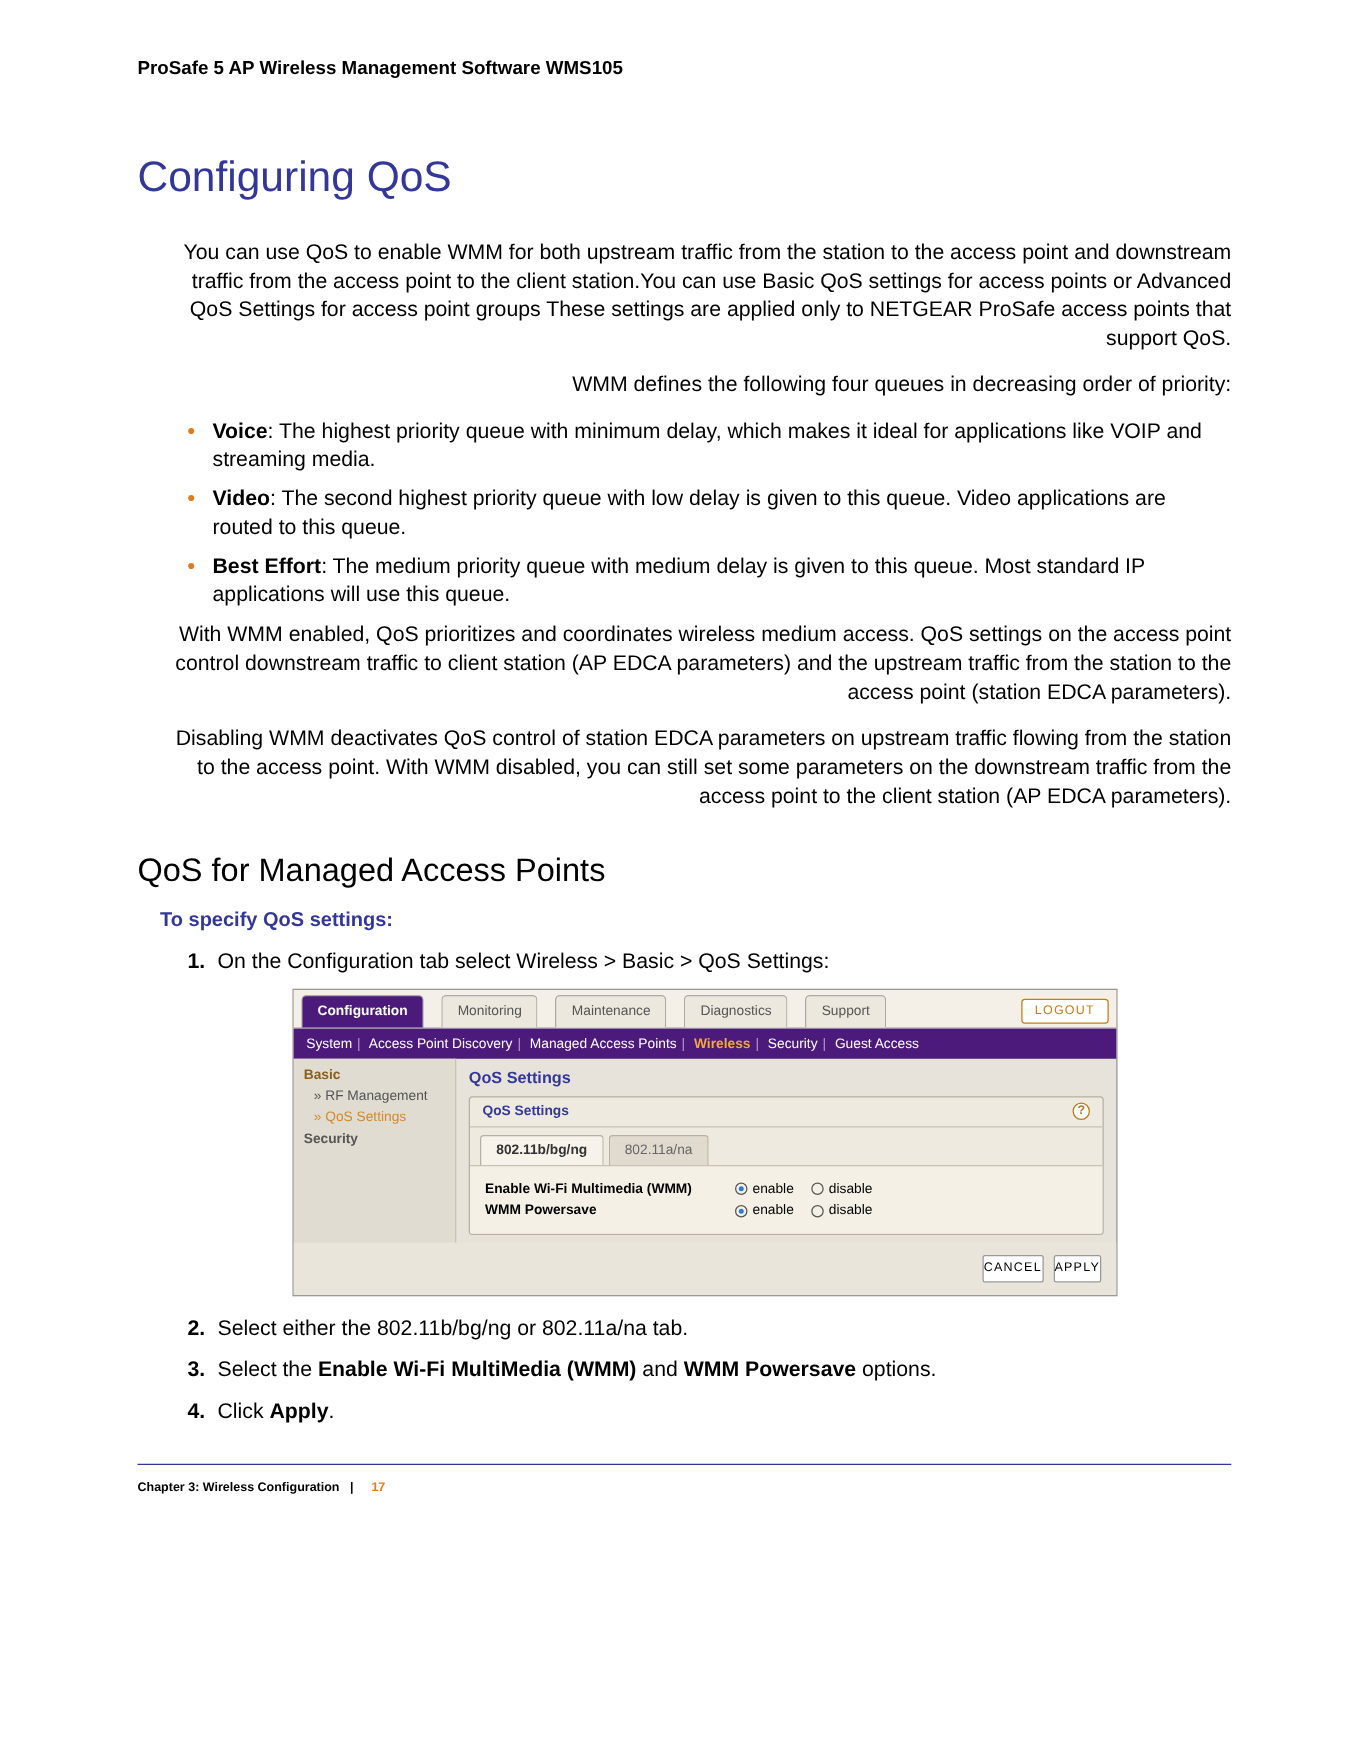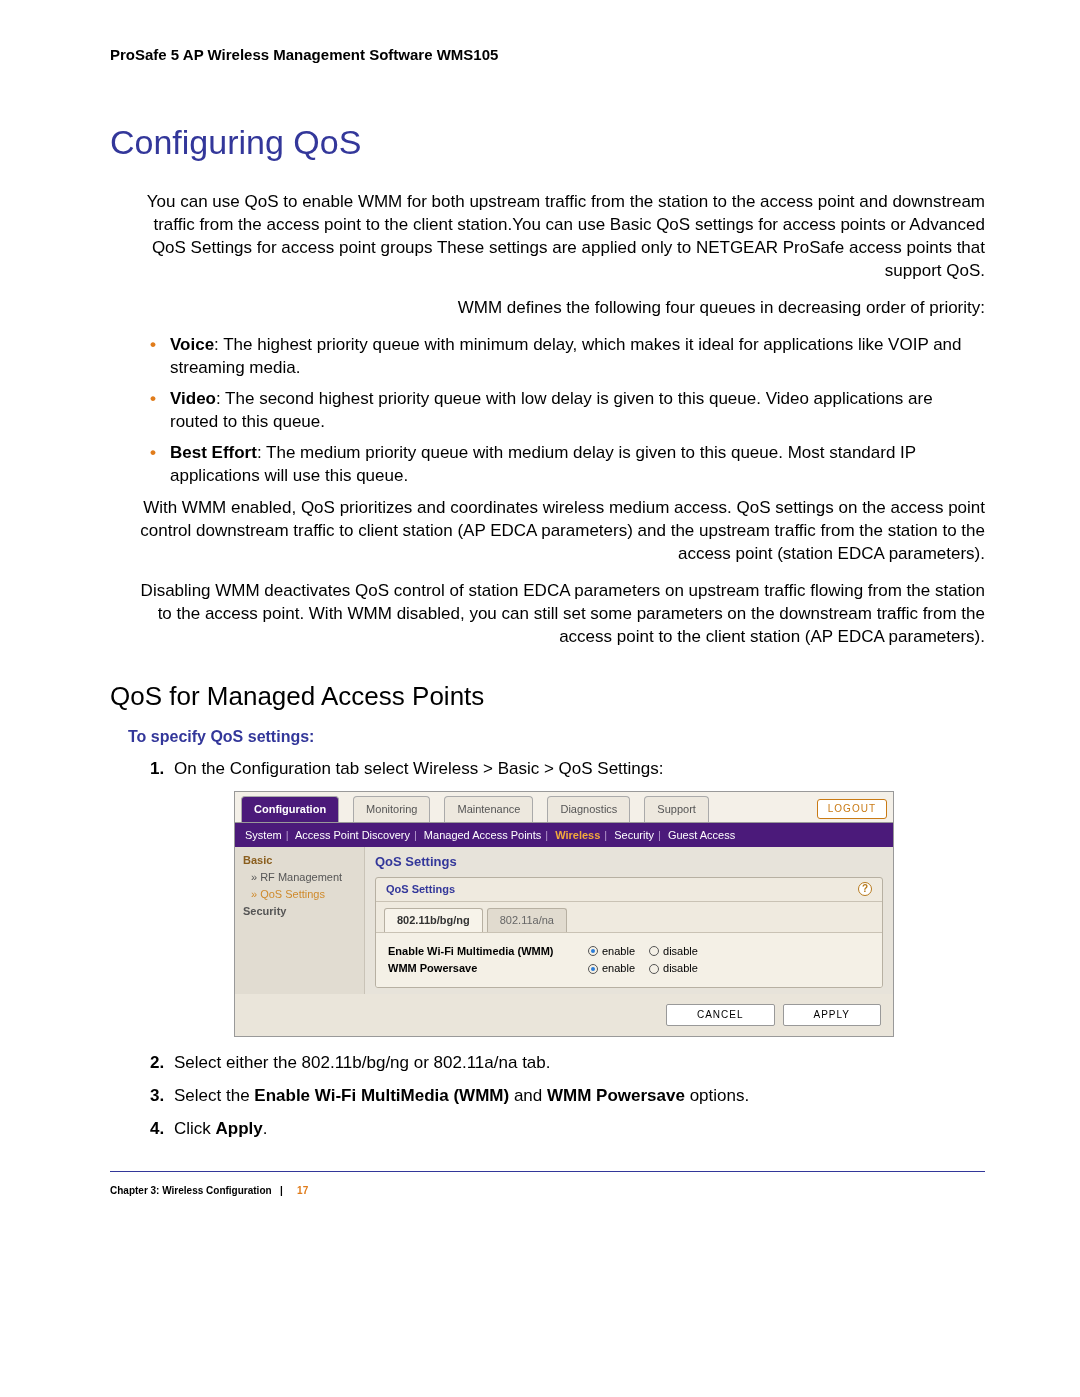--- a/index.html
+++ b/index.html
@@ -213,21 +213,21 @@
   .ui-footer {
     display: flex;
     justify-content: flex-end;
     gap: 8px;
     padding: 10px 12px;
     background: #eae5da;
   }
   .ui-btn {
     border: 1px solid #999;
     border-radius: 2px;
-    padding: 3px 30px;
+    padding: 3px 0;
     font-size: 10px;
     letter-spacing: 1px;
     background: #fff;
     cursor: pointer;
   }
 </style>
 </head>
 <body>
 <div class="page">
 

